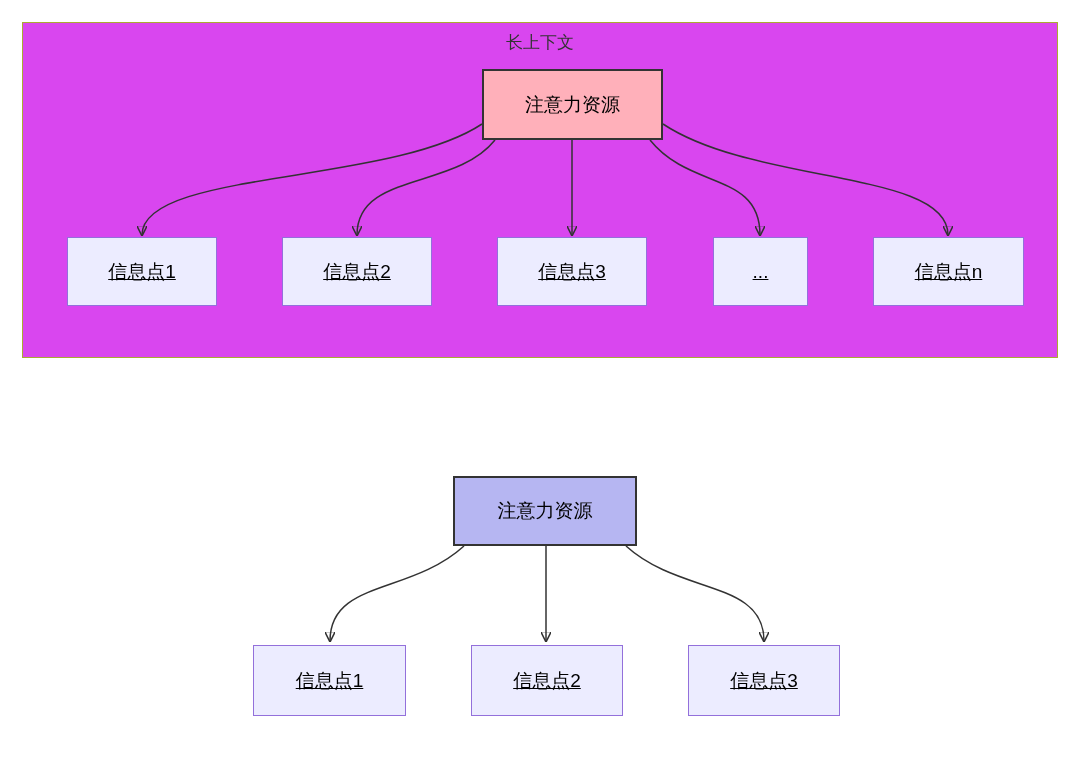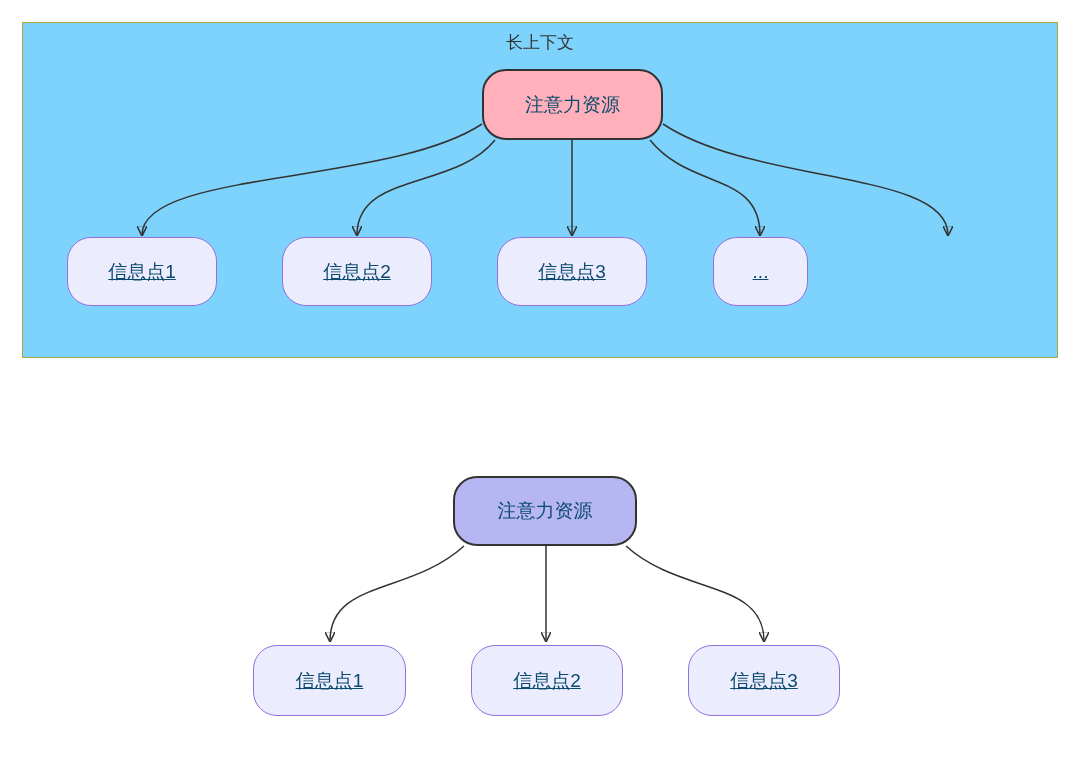--- a/index.html
+++ b/index.html
@@ -11,43 +11,42 @@
     font-family: "Liberation Sans", "DejaVu Sans", sans-serif;
     overflow: hidden;
   }
   .canvas {
     position: relative;
     width: 1080px;
     height: 774px;
   }
   .cluster {
     position: absolute;
-    background: #7dd3fc;
+    background: #d946ef;
     border: 1px solid #aaaa33;
     box-sizing: border-box;
   }
   .cluster-long  { left: 22px;  top: 22px;  width: 1036px; height: 336px; }
   .cluster-short { left: 207px; top: 428px; width: 673px;  height: 335px; }
   .cluster-title {
     position: absolute;
     left: 0; right: 0; top: 8px;
     text-align: center;
     font-size: 17px;
     color: #333333;
   }
   .node {
     position: absolute;
     box-sizing: border-box;
     display: flex;
     align-items: center;
     justify-content: center;
     font-size: 19px;
-    color: #0c4a6e;
+    color: #000000;
     z-index: 3;
-    border-radius: 24px;
   }
   .attention {
     border: 2px solid #333333;
   }
   .info {
     background: #ececff;
     border: 1px solid #9370db;
     text-decoration: underline;
   }
   
@@ -103,20 +102,21 @@
     <path d="M 546 546 L 546 641" marker-end="url(#arrowhead)"></path>
     <path d="M 626 546 C 680 595, 764 580, 764 641" marker-end="url(#arrowhead)"></path>
   </svg>
 
   <div class="node attention att-long" style="background-color: rgb(255, 176, 186);">注意力资源</div>
 
   <div class="node info ln1">信息点1</div>
   <div class="node info ln2">信息点2</div>
   <div class="node info ln3">信息点3</div>
   <div class="node info ln4">...</div>
+  <div class="node info ln5">信息点n</div>
 
   <div class="node attention att-short" style="background-color: rgb(182, 182, 242);">注意力资源</div>
 
   <div class="node info sn1">信息点1</div>
   <div class="node info sn2">信息点2</div>
   <div class="node info sn3">信息点3</div>
 
 </div>
 
 </body></html>

